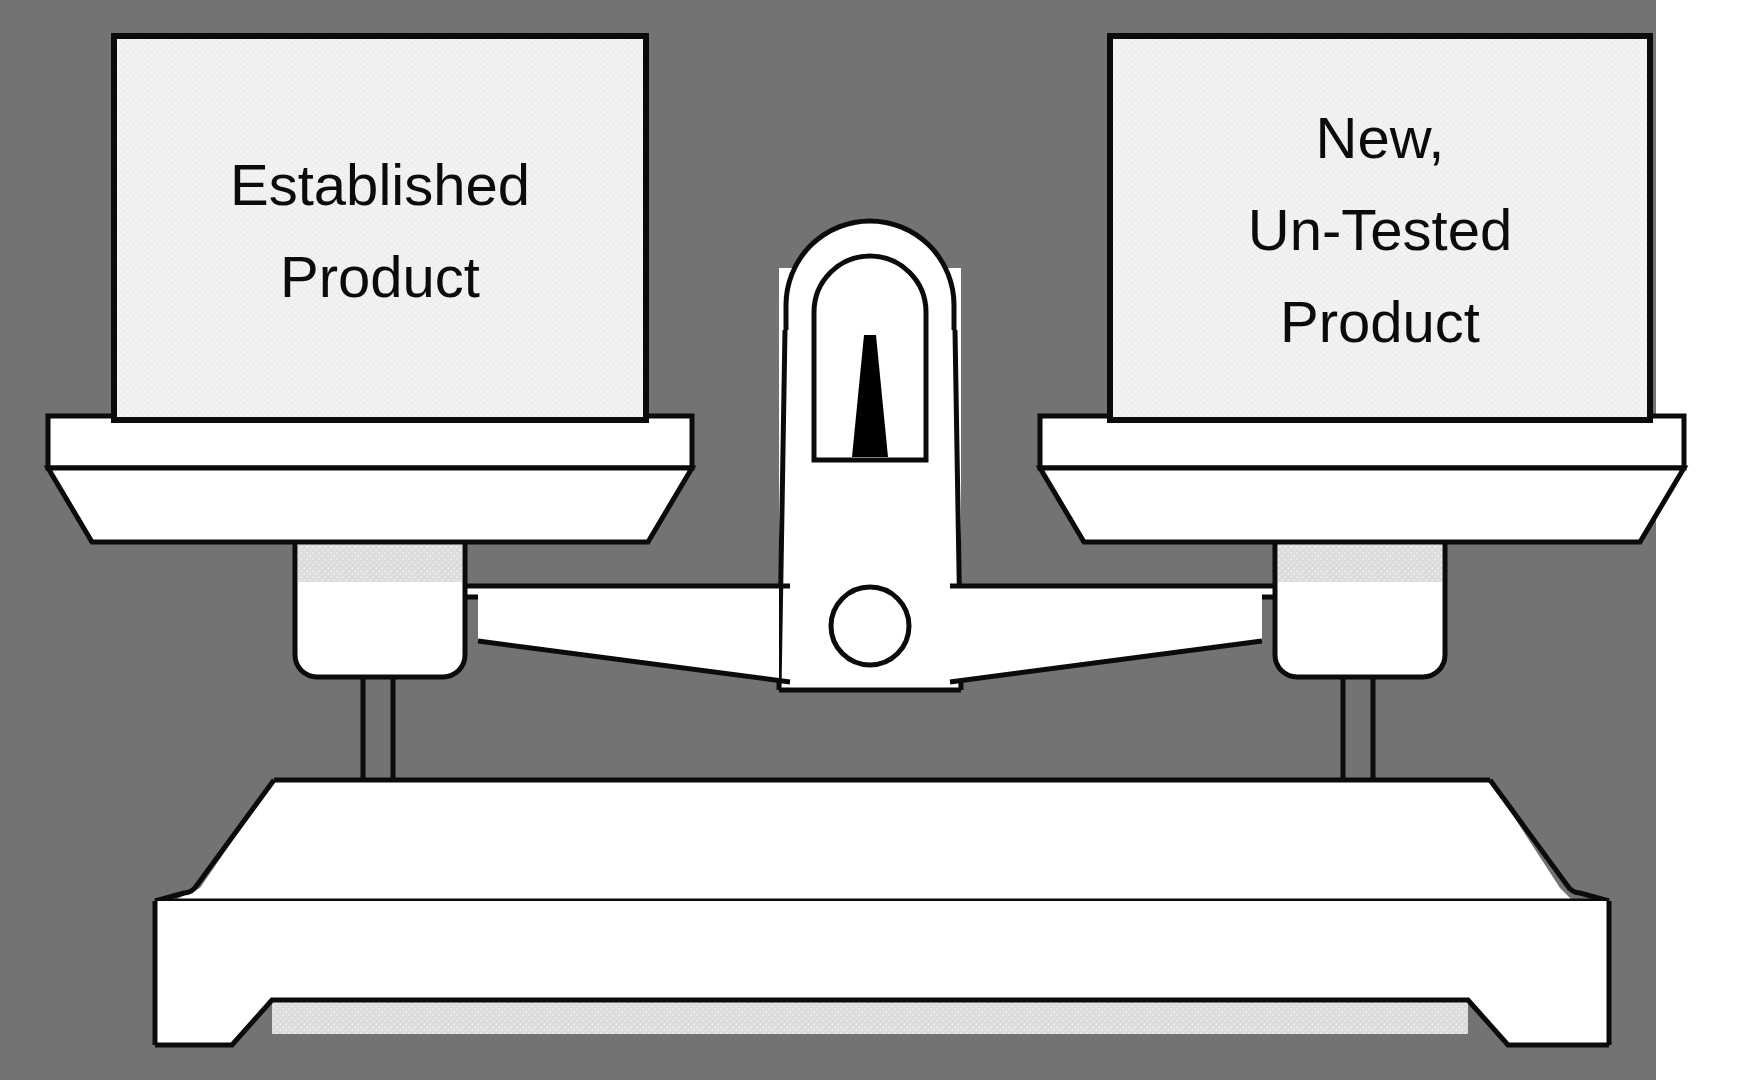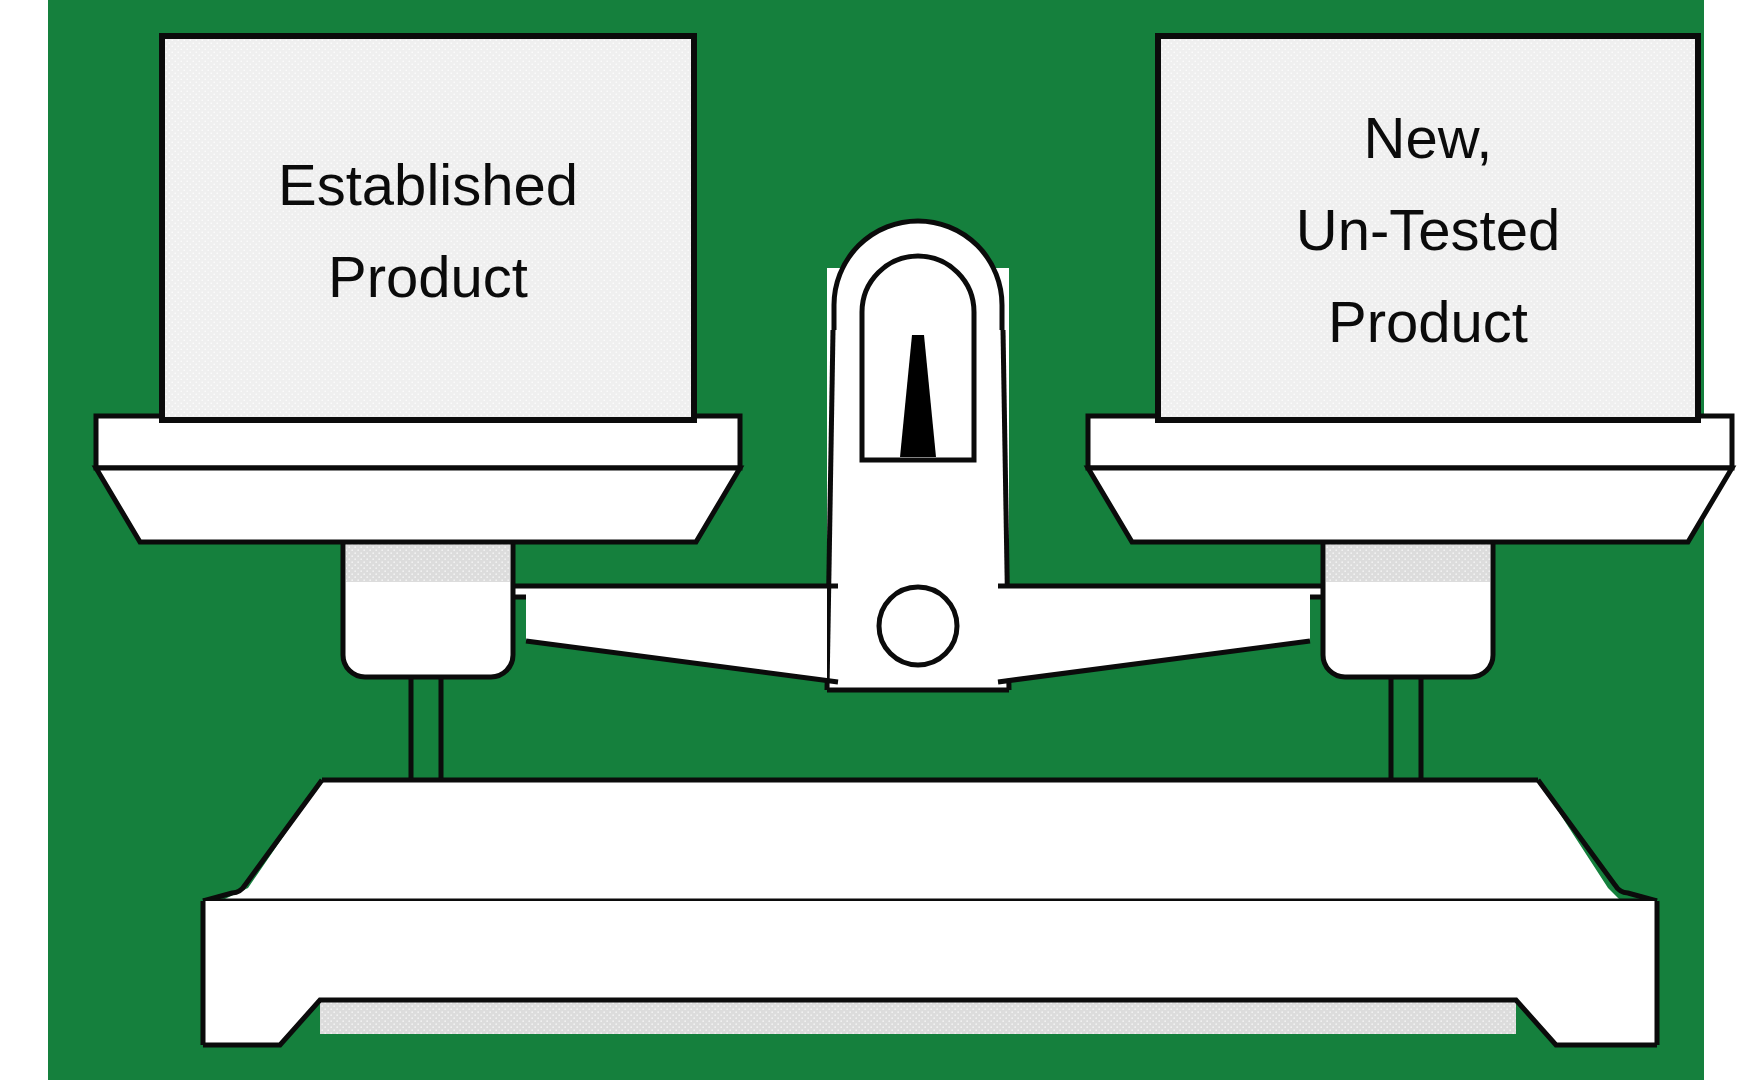--- a/index.html
+++ b/index.html
@@ -10,22 +10,21 @@
   body {
     width: 1743px;
     height: 1080px;
     overflow: hidden;
     font-family: "Liberation Sans", sans-serif;
   }
   #stage {
     position: relative;
     width: 1656px;
     height: 1080px;
-    background: #15803d;
-    margin-left: 48px;
+    background: #737373;
   }
   svg.scale-svg {
     position: absolute;
     left: 0;
     top: 0;
     width: 1743px;
     height: 1080px;
     display: block;
   }
   .lbl {

